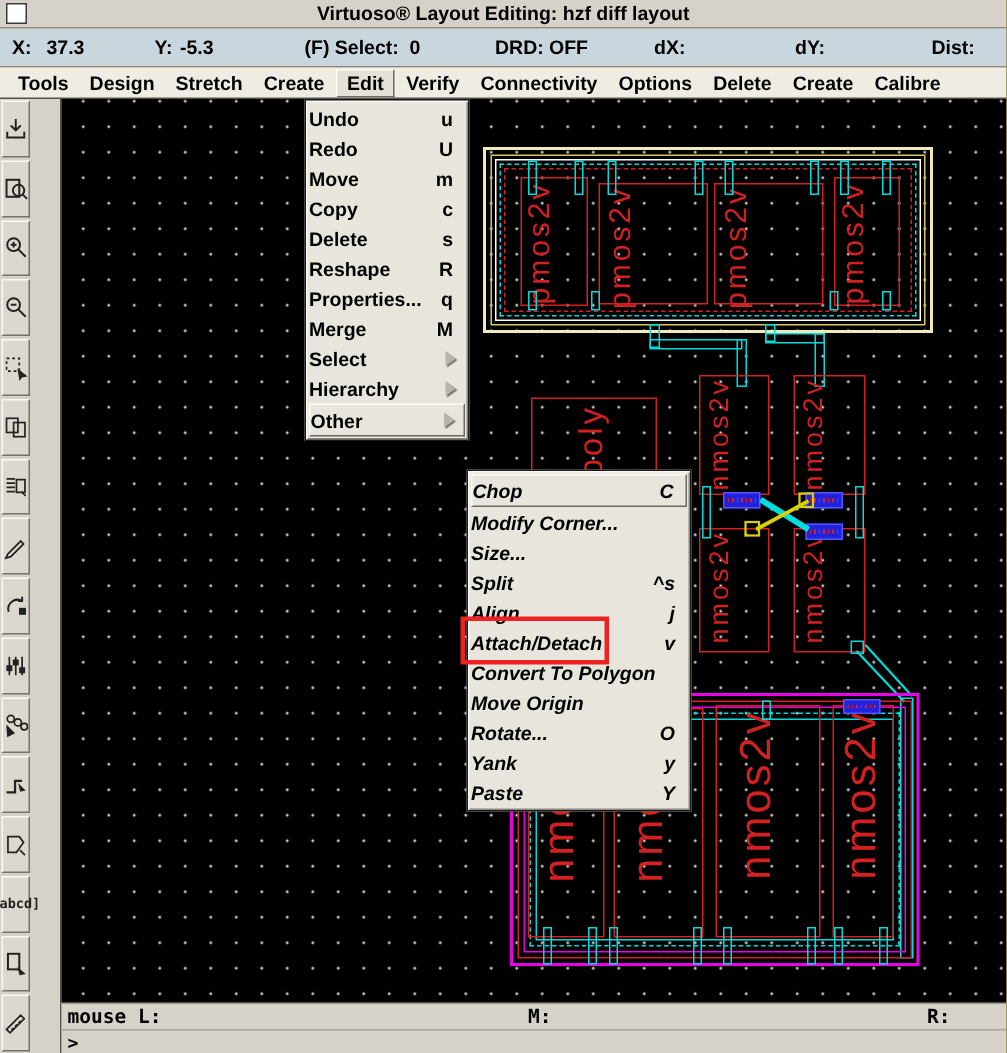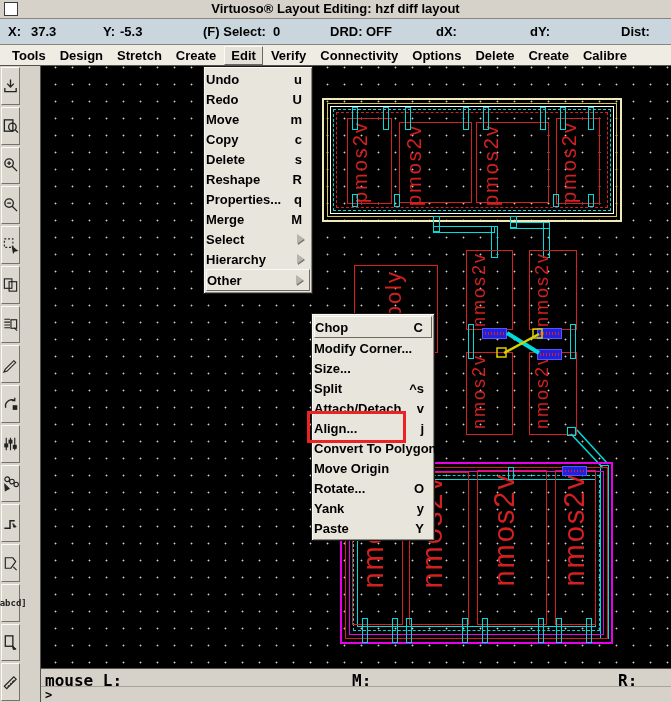--- a/index.html
+++ b/index.html
@@ -46,21 +46,21 @@
   .mi{position:relative;height:20px;display:flex;align-items:center;font-size:13px;font-weight:bold;color:#000;}
   .mi .lbl{padding-left:0;white-space:pre;}
   .mi .sc{position:absolute;right:8px;white-space:pre;}
   .mi.raised{border:1px solid;border-color:#fbfaf7 #6e6a62 #6e6a62 #fbfaf7;}
   .arrow{position:absolute;right:6px;width:0;height:0;border-top:5px solid transparent;
     border-bottom:5px solid transparent;border-left:7px solid #b9b5ac;
     filter:drop-shadow(1px 1px 0 #76726a);}
   .hlbox{position:absolute;border:3px solid #ee2222;background:transparent;pointer-events:none;}
   
   .mousebar{position:absolute;left:41px;top:668px;width:630px;height:17px;background:#d6d2c9;
-    border-top:1px solid #55524c;font-family:"DejaVu Sans Mono",monospace;font-size:16px;font-weight:bold;color:#000;}
+    border-top:1px solid #55524c;font-family:"DejaVu Sans Mono",monospace;font-size:13px;font-weight:bold;color:#000;}
   .mousebar span{position:absolute;top:2px;}
   .promptbar{position:absolute;left:41px;top:686px;width:630px;height:16px;background:#d6d2c9;
     border-top:1px solid #a8a49c;font-family:"DejaVu Sans Mono",monospace;font-size:12px;font-weight:bold;color:#000;}
   .promptbar span{position:absolute;left:4px;top:1px;}
 </style>
 </head>
 <body>
 
 <div class="window">
 
@@ -357,44 +357,44 @@
     <div class="mi">
         <span class="lbl">Hierarchy</span>
         <span class="arrow"></span>
       </div>
     <div class="mi raised">
         <span class="lbl">Other</span>
         <span class="arrow"></span>
       </div>
   </div>
 
-  <div class="menu" style="left:311px;top:313px;width:124px;z-index:50;">
+  <div class="menu" style="left:311px;top:313px;width:150px;z-index:50;font-style:italic;">
     <div class="mi raised">
         <span class="lbl">Chop</span>
         <span class="sc">C</span>
       </div>
     <div class="mi">
         <span class="lbl">Modify Corner...</span>
         <span class="sc"></span>
       </div>
     <div class="mi">
         <span class="lbl">Size...</span>
         <span class="sc"></span>
       </div>
     <div class="mi">
         <span class="lbl">Split</span>
         <span class="sc">^s</span>
       </div>
     <div class="mi">
+        <span class="lbl">Align...</span>
+        <span class="sc">j</span>
+      </div>
+    <div class="mi">
         <span class="lbl">Attach/Detach</span>
         <span class="sc">v</span>
-      </div>
-    <div class="mi">
-        <span class="lbl">Align...</span>
-        <span class="sc">j</span>
       </div>
     <div class="mi">
         <span class="lbl">Convert To Polygon</span>
         <span class="sc"></span>
       </div>
     <div class="mi">
         <span class="lbl">Move Origin</span>
         <span class="sc"></span>
       </div>
     <div class="mi">

